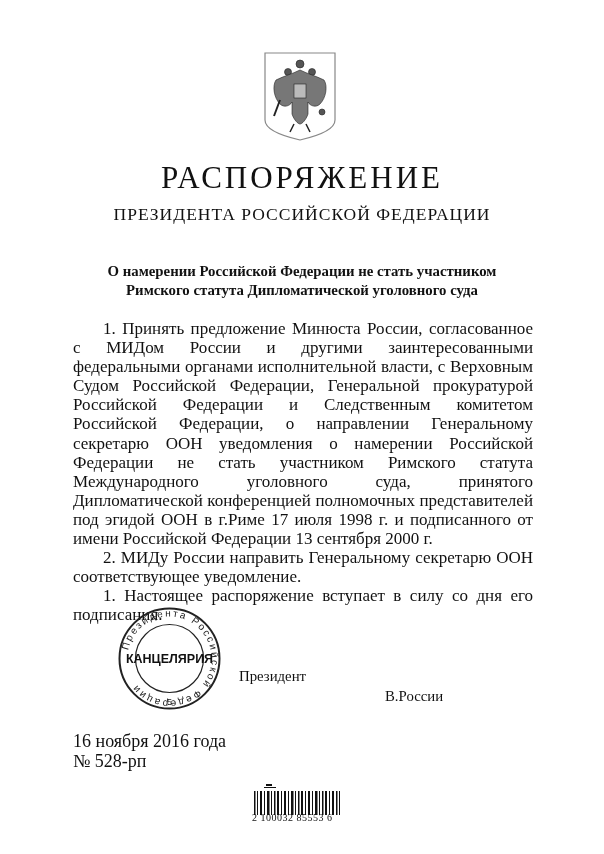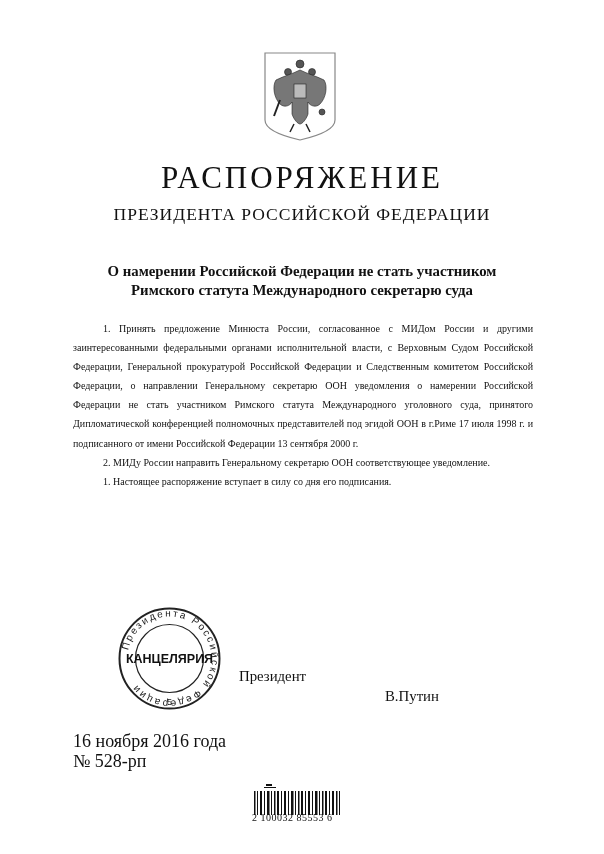--- a/index.html
+++ b/index.html
@@ -1,21 +1,21 @@
 <!DOCTYPE html>
 <html><head>
 <meta charset="utf-8">
 <style>
   html,body{margin:0;padding:0;background:#ffffff;}
   body{width:604px;height:854px;position:relative;overflow:hidden;font-family:"Liberation Serif","DejaVu Serif",serif;color:#111;}
   .emblem{position:absolute;left:262px;top:50px;width:76px;height:92px;}
   .title{position:absolute;left:0;width:604px;top:160px;text-align:center;font-size:31px;letter-spacing:3px;}
   .subtitle{position:absolute;left:0;width:604px;top:204px;text-align:center;font-size:17.5px;letter-spacing:1px;}
   .heading{position:absolute;left:0;width:604px;top:262px;text-align:center;font-size:14.8px;font-weight:bold;line-height:19px;}
-  .body{position:absolute;left:73px;width:460px;top:319px;font-size:10px;line-height:19.1px;text-align:justify;}
+  .body{position:absolute;left:73px;width:460px;top:319px;font-size:17px;line-height:19.1px;text-align:justify;}
   .body p{margin:0;text-indent:30px;text-align:justify;}
   .stamp{position:absolute;left:117px;top:606px;width:105px;height:105px;}
   .sig{position:absolute;top:666px;font-size:14.8px;line-height:20px;}
   .date{position:absolute;left:73px;top:731px;font-size:18px;line-height:20px;}
   .barcode{position:absolute;left:252px;top:778px;width:112px;height:44px;}
   .barnum{position:absolute;left:252px;top:812px;font-size:10px;letter-spacing:.5px;}
 </style>
 </head>
 <body>
 
@@ -31,21 +31,21 @@
     <circle cx="60" cy="62" r="3"></circle>
     <path d="M32 74 L28 82 M44 74 L48 82" stroke-width="1.5"></path>
   </g>
 </svg>
 
 <div class="title">РАСПОРЯЖЕНИЕ</div>
 <div class="subtitle">ПРЕЗИДЕНТА РОССИЙСКОЙ ФЕДЕРАЦИИ</div>
 
 <div class="heading">
   <div>О намерении Российской Федерации не стать участником</div>
-  <div>Римского статута Международного секретарю суда</div>
+  <div>Римского статута Дипломатической уголовного суда</div>
 </div>
 
 <div class="body">
   <p>1. Принять предложение Минюста России, согласованное с МИДом России и другими заинтересованными федеральными органами исполнительной власти, с Верховным Судом Российской Федерации, Генеральной прокуратурой Российской Федерации и Следственным комитетом Российской Федерации, о направлении Генеральному секретарю ООН уведомления о намерении Российской Федерации не стать участником Римского статута Международного уголовного суда, принятого Дипломатической конференцией полномочных представителей под эгидой ООН в г.Риме 17 июля 1998 г. и подписанного от имени Российской Федерации 13 сентября 2000 г.</p>
   <p>2. МИДу России направить Генеральному секретарю ООН соответствующее уведомление.</p>
   <p>1. Настоящее распоряжение вступает в силу со дня его подписания.</p>
 </div>
 
 <svg class="stamp" viewBox="0 0 105 105">
   <defs>
@@ -56,21 +56,21 @@
   <text font-family="'Liberation Sans',sans-serif" font-size="10" fill="#222" letter-spacing="2">
     <textPath href="#ring" startOffset="3%">Президента Российской Федерации</textPath>
   </text>
   <text x="52.5" y="57" text-anchor="middle" font-family="'Liberation Sans',sans-serif" font-size="12.5" font-weight="bold" fill="#111">КАНЦЕЛЯРИЯ</text>
   <text x="52.5" y="99" text-anchor="middle" font-family="'Liberation Sans',sans-serif" font-size="9" fill="#222">5</text>
 </svg>
 
 <div class="sig" style="left:217px;">
   <div style="padding-left:22px;">Президент</div>
 </div>
-<div class="sig" style="left:385px;top:686px;">В.Путин</div>
+<div class="sig" style="left:385px;top:686px;">В.России</div>
 
 <div class="date">
   <div>16 ноября 2016 года</div>
   <div>№ 528-рп</div>
 </div>
 
 <svg class="barcode" viewBox="0 0 112 34">
   <g fill="#111">
     <rect x="2" y="8" width="1.5" height="24"></rect>
       <rect x="5" y="8" width="1" height="24"></rect>

